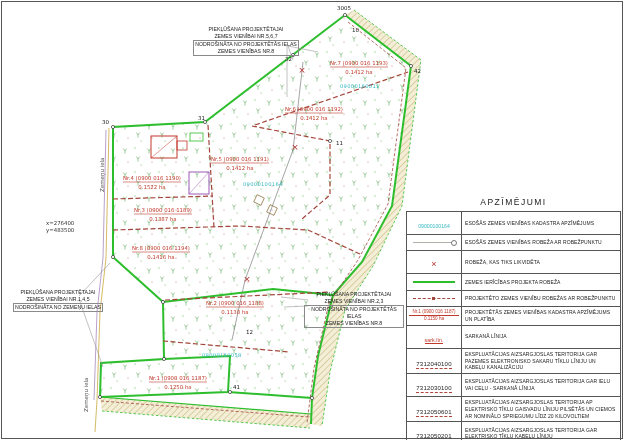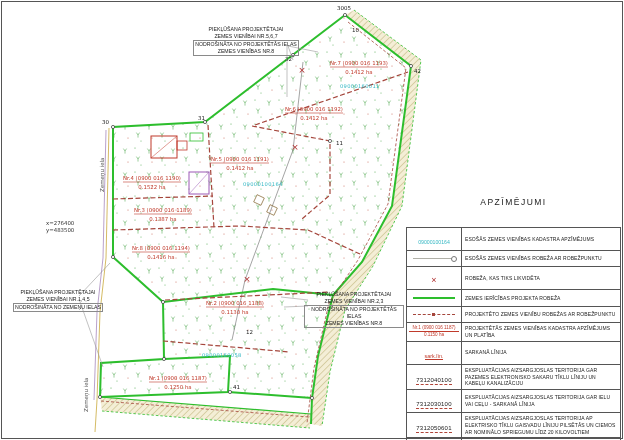--- a/index.html
+++ b/index.html
@@ -11,21 +11,21 @@
   .plline{stroke:#c03a2b;stroke-width:0.6;}
   .ptlbl{fill:#222;font-size:5.5px;}
   .cad{fill:#35b8c4;font-size:5.2px;letter-spacing:0.3px;}
   .coords{fill:#333;font-size:5.4px;}
   .street{fill:#555;font-size:5.5px;}
   
   .callout{position:absolute;font-size:5.2px;line-height:1.35;color:#222;text-align:center;}
   .callout-box{border:1px solid #8a8a8a;padding:0 1px;display:inline-block;}
   
   .legend{position:absolute;left:406px;top:197px;width:215px;}
-  .legend-title{font-size:8.5px;text-align:center;letter-spacing:1.5px;color:#222;margin-bottom:20px;}
+  .legend-title{font-size:8.5px;text-align:center;letter-spacing:1.5px;color:#222;margin-bottom:4px;}
   .legend-table{border-collapse:collapse;width:100%;table-layout:fixed;}
   .legend-table td{border:1px solid #555;vertical-align:middle;}
   .sym-cell{width:50px;text-align:center;padding:2px 2px;}
   .lbl-cell{font-size:5px;line-height:1.35;color:#222;padding:2px 3px;letter-spacing:0.1px;}
   .sym-cad{color:#35b8c4;font-size:5.2px;}
   .sym-exline{position:relative;height:1px;background:#b0b0a8;margin:5px 4px;}
   .sym-exline .sym-circle{position:absolute;right:-2px;top:-2.5px;width:4px;height:4px;
       border:1px solid #777;border-radius:50%;background:#fff;display:block;}
   .sym-x{color:#b03030;font-size:9px;line-height:1;}
   .sym-green{height:2px;background:#2dbe2d;margin:5px 4px;}

